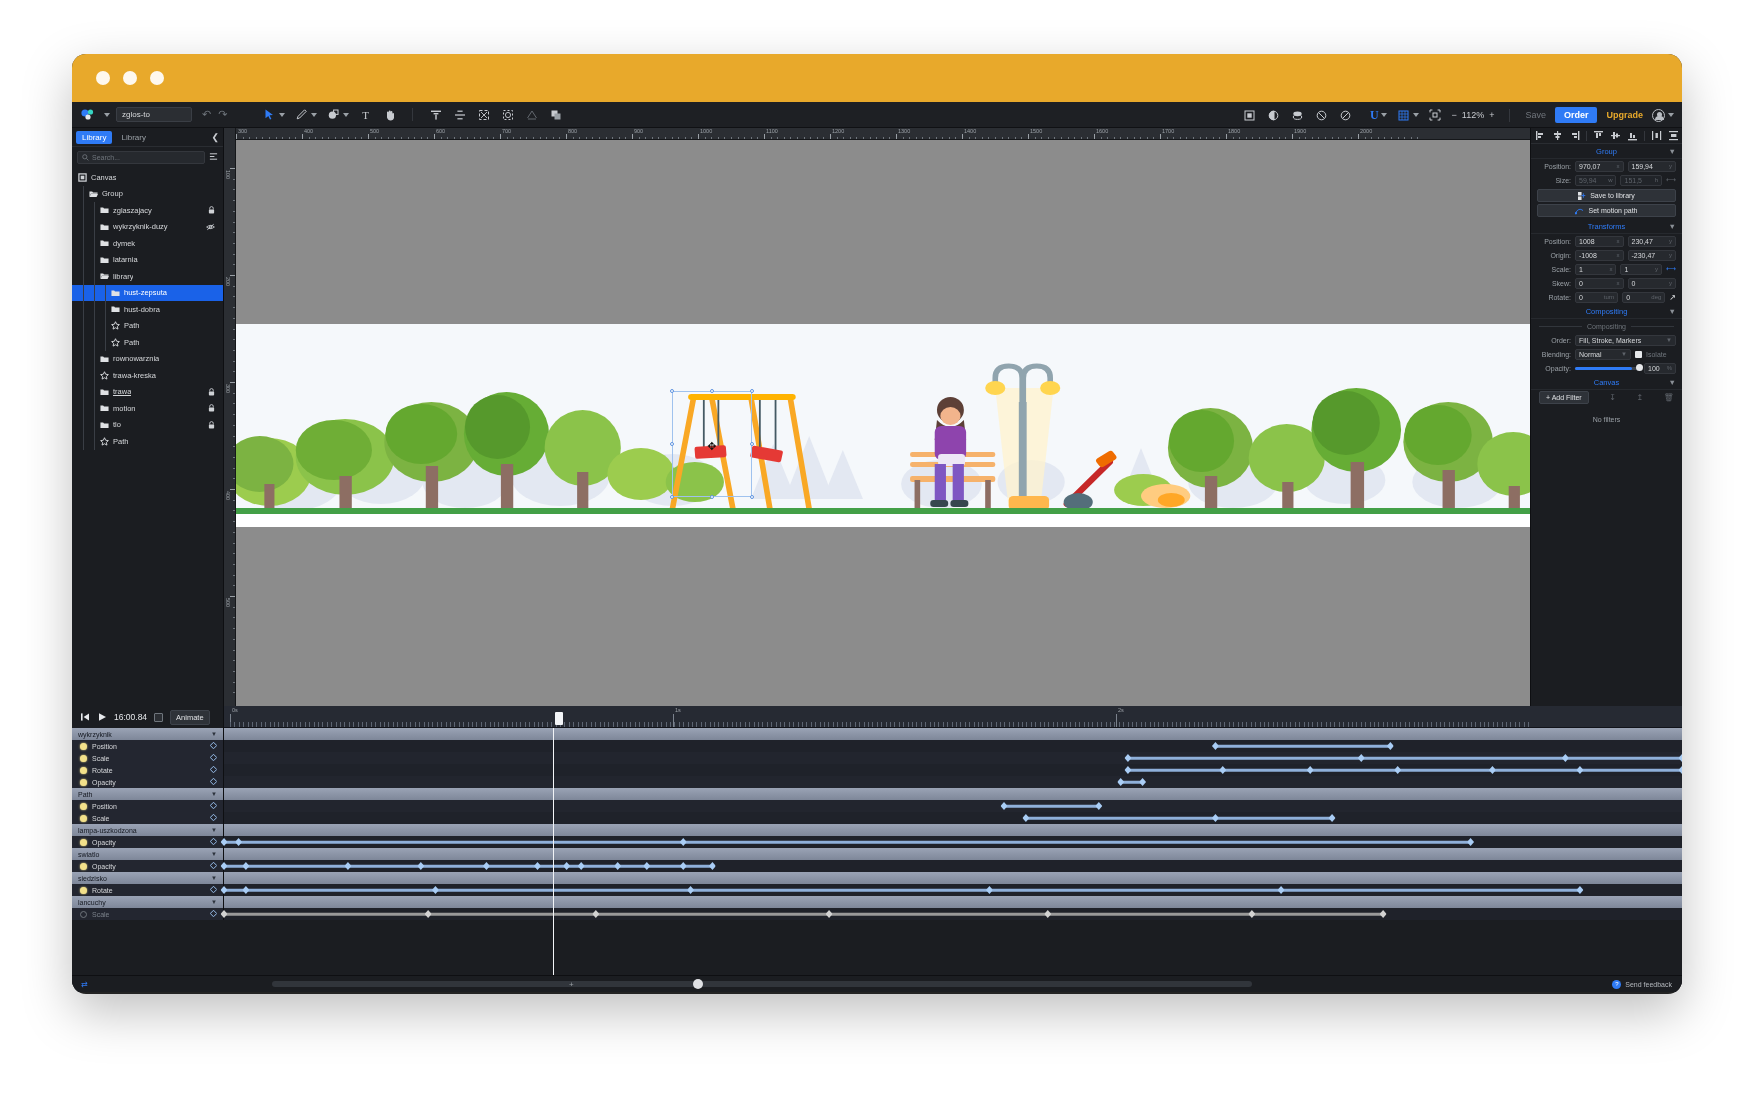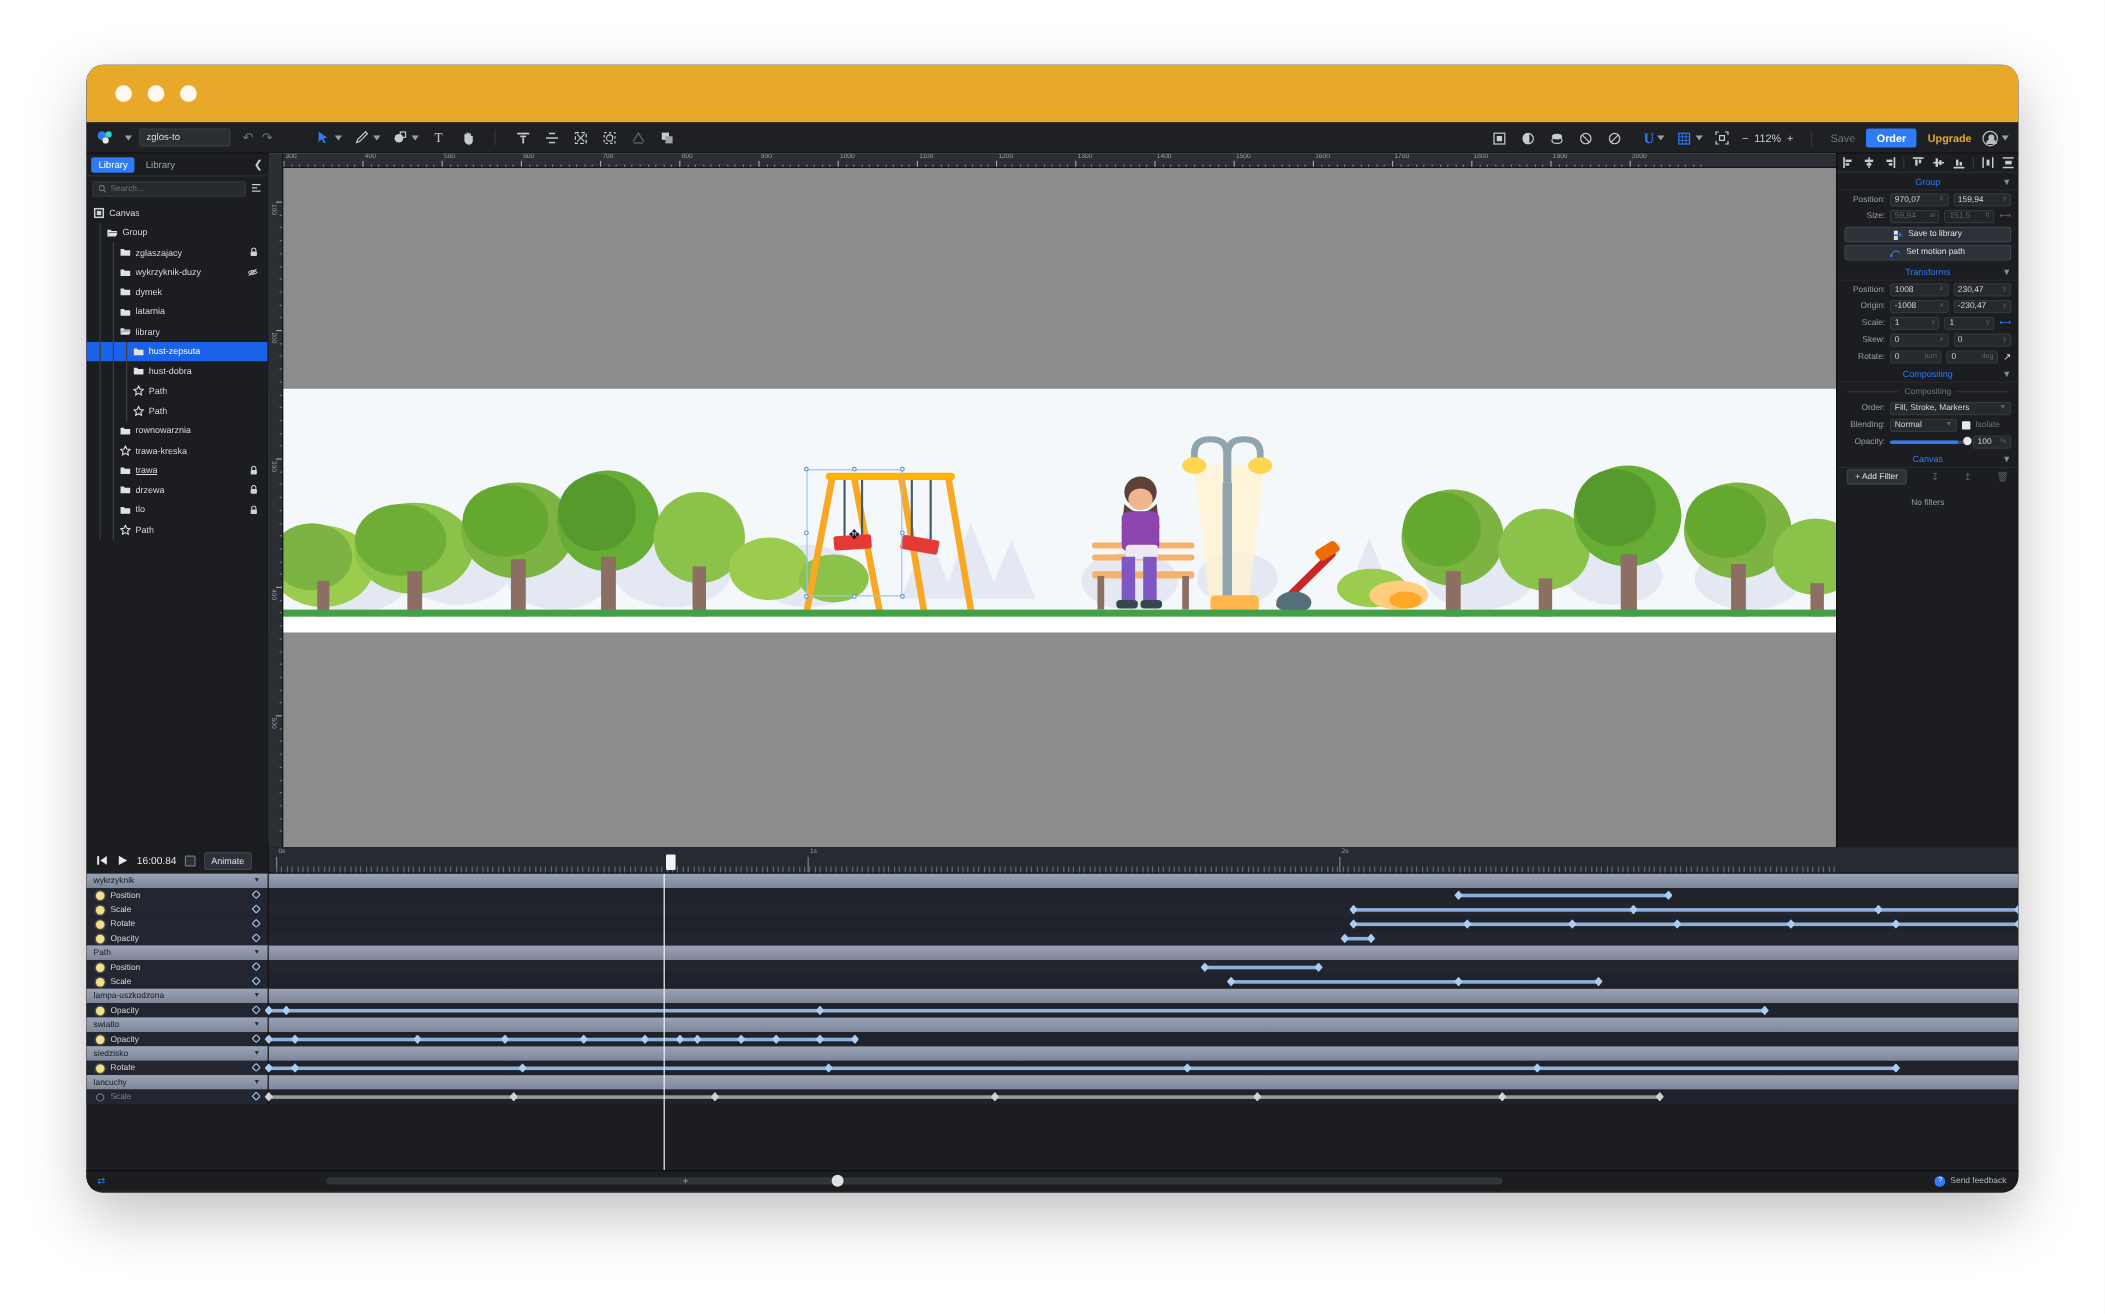--- a/index.html
+++ b/index.html
@@ -538,21 +538,21 @@
             </div>
             <div class="tnode">
               <span class="guide" style="left:11px"></span>
               <span class="guide" style="left:22px"></span>
               <span style="display:inline-block;width:28px"></span>
               <span class="gl">
                 <svg width="9" height="8" viewBox="0 0 10 8">
                   <path d="M0.5 1.2h3l1 1.2h5v5H0.5Z" fill="#dfe1e4"></path>
                 </svg>
               </span>
-              <span class="lbl">drzewa</span>
+              <span class="lbl">motion</span>
               <span class="right-ic">
                 <svg width="7" height="8" viewBox="0 0 8 9">
                   <path d="M2 4V2.6a2 2 0 014 0V4" fill="none" stroke="#cfd2d6" stroke-width="1"></path>
                   <rect x="1" y="4" width="6" height="4.4" rx="1" fill="#cfd2d6"></rect>
                 </svg>
               </span>
             </div>
             <div class="tnode">
               <span class="guide" style="left:11px"></span>
               <span class="guide" style="left:22px"></span>

